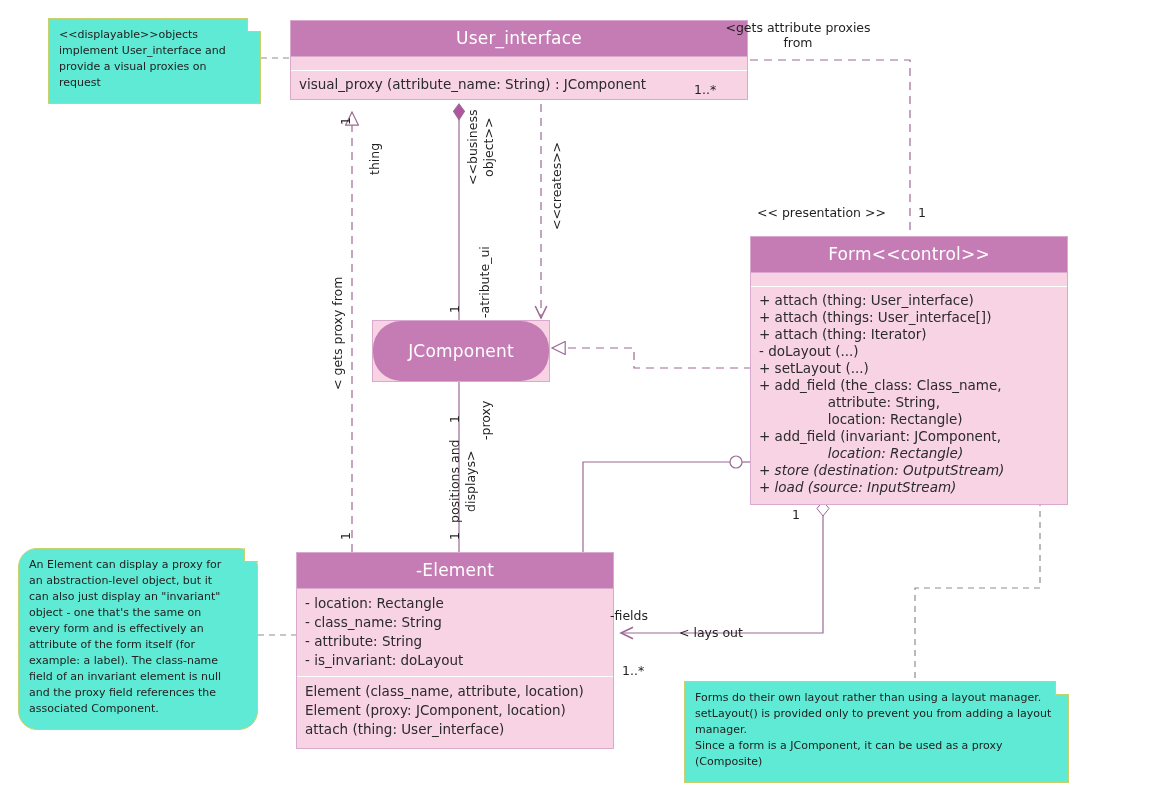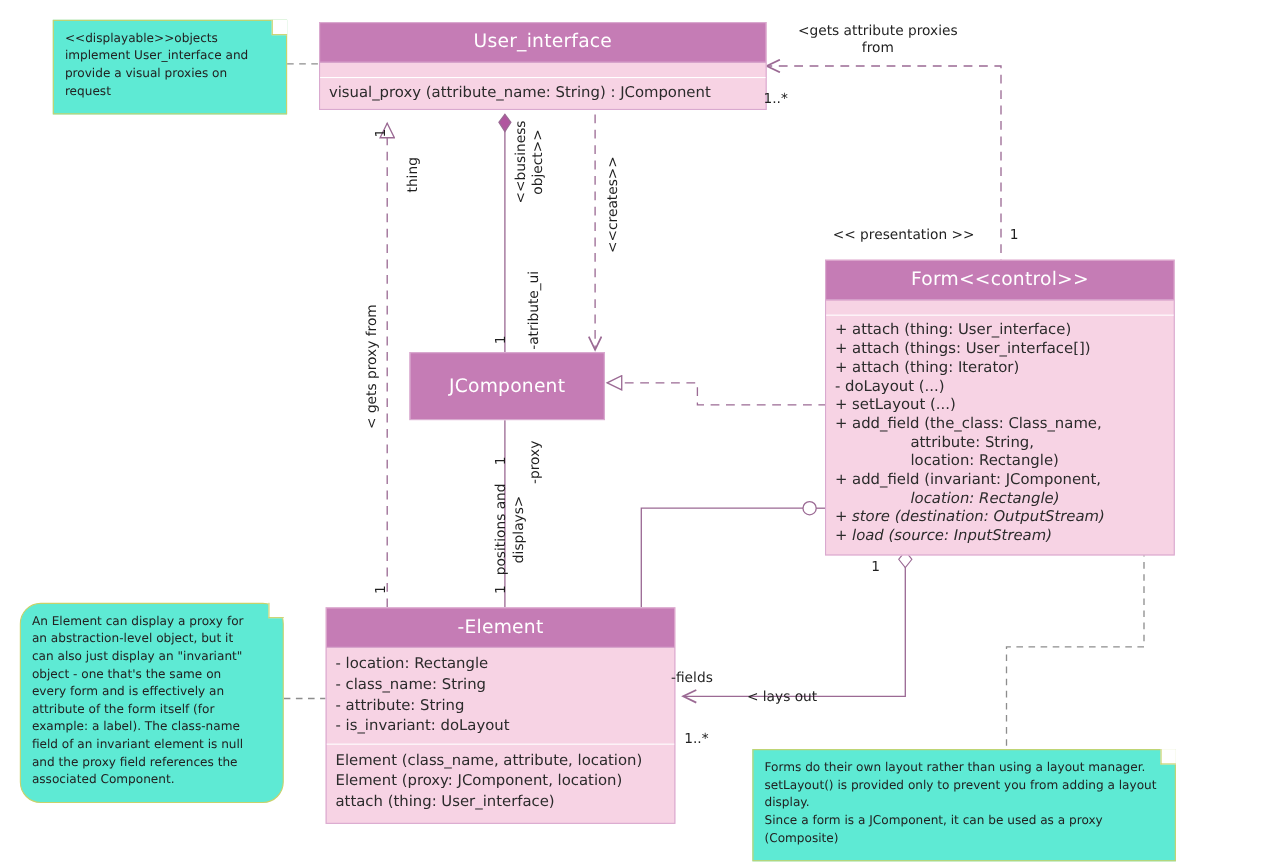--- a/index.html
+++ b/index.html
@@ -96,34 +96,34 @@
     <span class="ln">attribute of the form itself (for</span>
     <span class="ln">example: a label). The class-name</span>
     <span class="ln">field of an invariant element is null</span>
     <span class="ln">and the proxy field references the</span>
     <span class="ln">associated Component.</span>
   </div>
 
   <div class="note" style="left:684px;top:681px;width:385px;">
     <span class="ln">Forms do their own layout rather than using a layout manager.</span>
     <span class="ln">setLayout() is provided only to prevent you from adding a layout</span>
-    <span class="ln">display.</span>
+    <span class="ln">manager.</span>
     <span class="ln">Since a form is a JComponent, it can be used as a proxy (Composite)</span>
   </div>
 
-  <div class="uclass" style="left:290px;top:20px;width:407px;">
+  <div class="uclass" style="left:290px;top:20px;width:458px;">
     <div class="hdr">User_interface</div>
     <div class="comp empty"></div>
     <div class="comp sep">
       <div class="ln">visual_proxy (attribute_name: String) : JComponent</div>
     </div>
   </div>
 
   <div class="uclass" style="left:372px;top:320px;width:178px;height:62px;">
-    <div class="hdr" style="height:100%;box-sizing:border-box;display:flex;align-items:center;justify-content:center;border-bottom:none;">JComponent</div>
+    <div class="hdr" style="height:100%;box-sizing:border-box;display:flex;align-items:center;justify-content:center;border-bottom:none;border-radius:28px;">JComponent</div>
   </div>
 
   <div class="uclass" style="left:750px;top:236px;width:318px;">
     <div class="hdr">Form&lt;&lt;control&gt;&gt;</div>
     <div class="comp empty"></div>
     <div class="comp sep" style="padding-bottom:8px;">
       <div class="ln">+ attach (thing: User_interface)</div>
       <div class="ln">+ attach (things: User_interface[])</div>
       <div class="ln">+ attach (thing: Iterator)</div>
       <div class="ln">- doLayout (...)</div>

